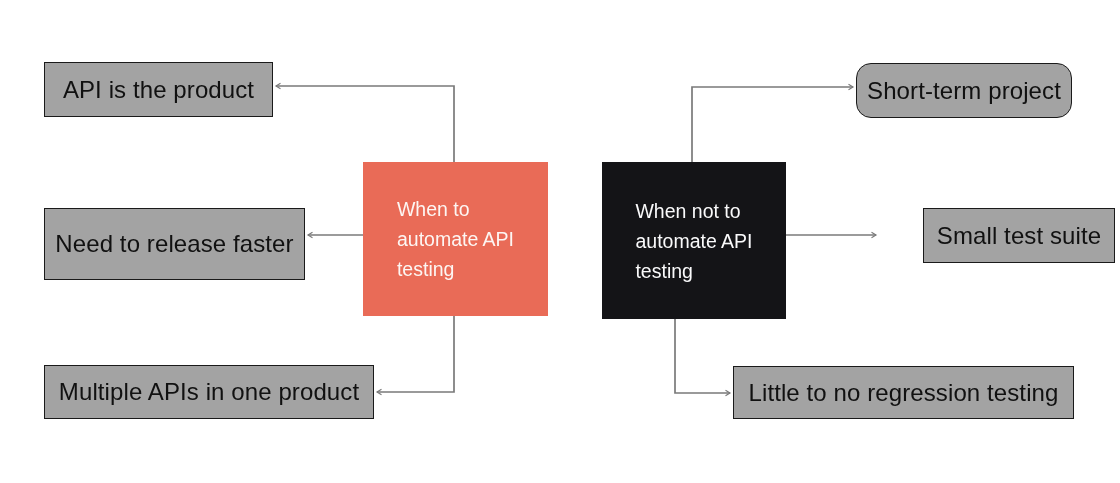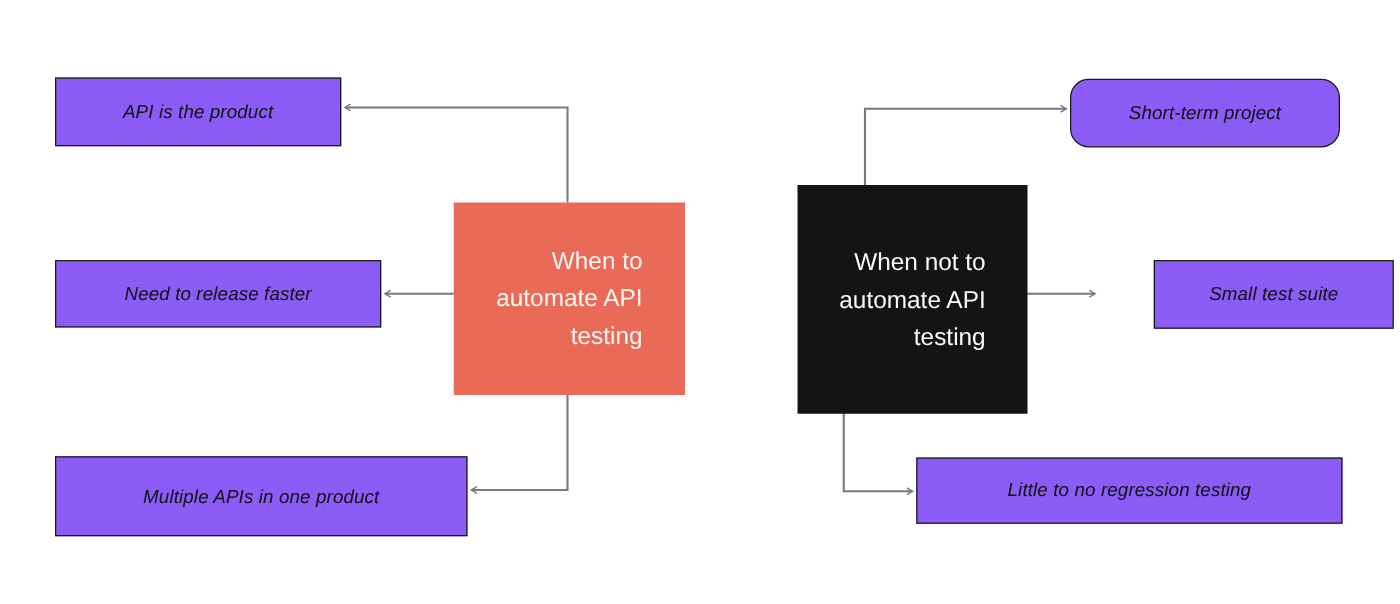--- a/index.html
+++ b/index.html
@@ -25,60 +25,59 @@
   }
   .connectors path.link {
     fill: none;
     stroke: var(--line, #7a7a7a);
     stroke-width: 1.7;
   }
   .label-box {
     position: absolute;
     z-index: 2;
     box-sizing: border-box;
-    background: #8b5cf6;
+    background: #a3a3a3;
     border: 1.6px solid var(--box_border, #1a1a1a);
     display: flex;
     align-items: center;
     justify-content: center;
-    font-size: 15px;
+    font-size: 24px;
     color: var(--text, #111111);
     letter-spacing: 0.1px;
     white-space: nowrap;
-    font-style: italic;
   }
   .center-node {
     position: absolute;
     z-index: 2;
     box-sizing: border-box;
     display: flex;
     align-items: center;
     justify-content: center;
-    text-align: right;
+    text-align: left;
     font-size: 19.5px;
     line-height: 30px;
     white-space: pre-line;
   }
   .center-node.when-to {
     background: var(--accent, #e96b57);
     color: var(--accent_text, #fdf6f3);
   }
   .center-node.when-not-to {
     background: var(--dark, #141417);
     color: var(--dark_text, #fafafb);
   }
   
   #box-api-product      { left: 44px;  top: 62px;  width: 229px; height: 55px; }
-  #box-release-faster   { left: 44px;  top: 208px; width: 261px; height: 54px; }
-  #box-multiple-apis    { left: 44px;  top: 365px; width: 330px; height: 64px; }
+  #box-release-faster   { left: 44px;  top: 208px; width: 261px; height: 72px; }
+  #box-multiple-apis    { left: 44px;  top: 365px; width: 330px; height: 54px; }
   #box-short-term       { left: 856px; top: 63px;  width: 216px; height: 55px; border-radius: 15px; }
   #box-small-suite      { left: 923px; top: 208px; width: 192px; height: 55px; }
   #box-little-regression{ left: 733px; top: 366px; width: 341px; height: 53px; }
   #node-when-to         { left: 363px; top: 162px; width: 185px; height: 154px; }
-  #node-when-not-to     { left: 602px; top: 148px; width: 184px; height: 183px; margin-left: 36px; }
+  #node-when-not-to     { left: 602px; top: 162px; width: 184px; height: 157px; }
 </style>
 </head>
 <body>
 
 <div class="canvas">
 
   <svg class="connectors" viewBox="0 0 1120 483" xmlns="http://www.w3.org/2000/svg">
     <defs>
       <marker id="arrow" viewBox="0 0 10 10" markerWidth="9" markerHeight="9" refX="7" refY="5" orient="auto" markerUnits="userSpaceOnUse">
         <path d="M2,2 L7,5 L2,8" fill="none" stroke="var(--line, #7a7a7a)" stroke-width="1.3"></path>

